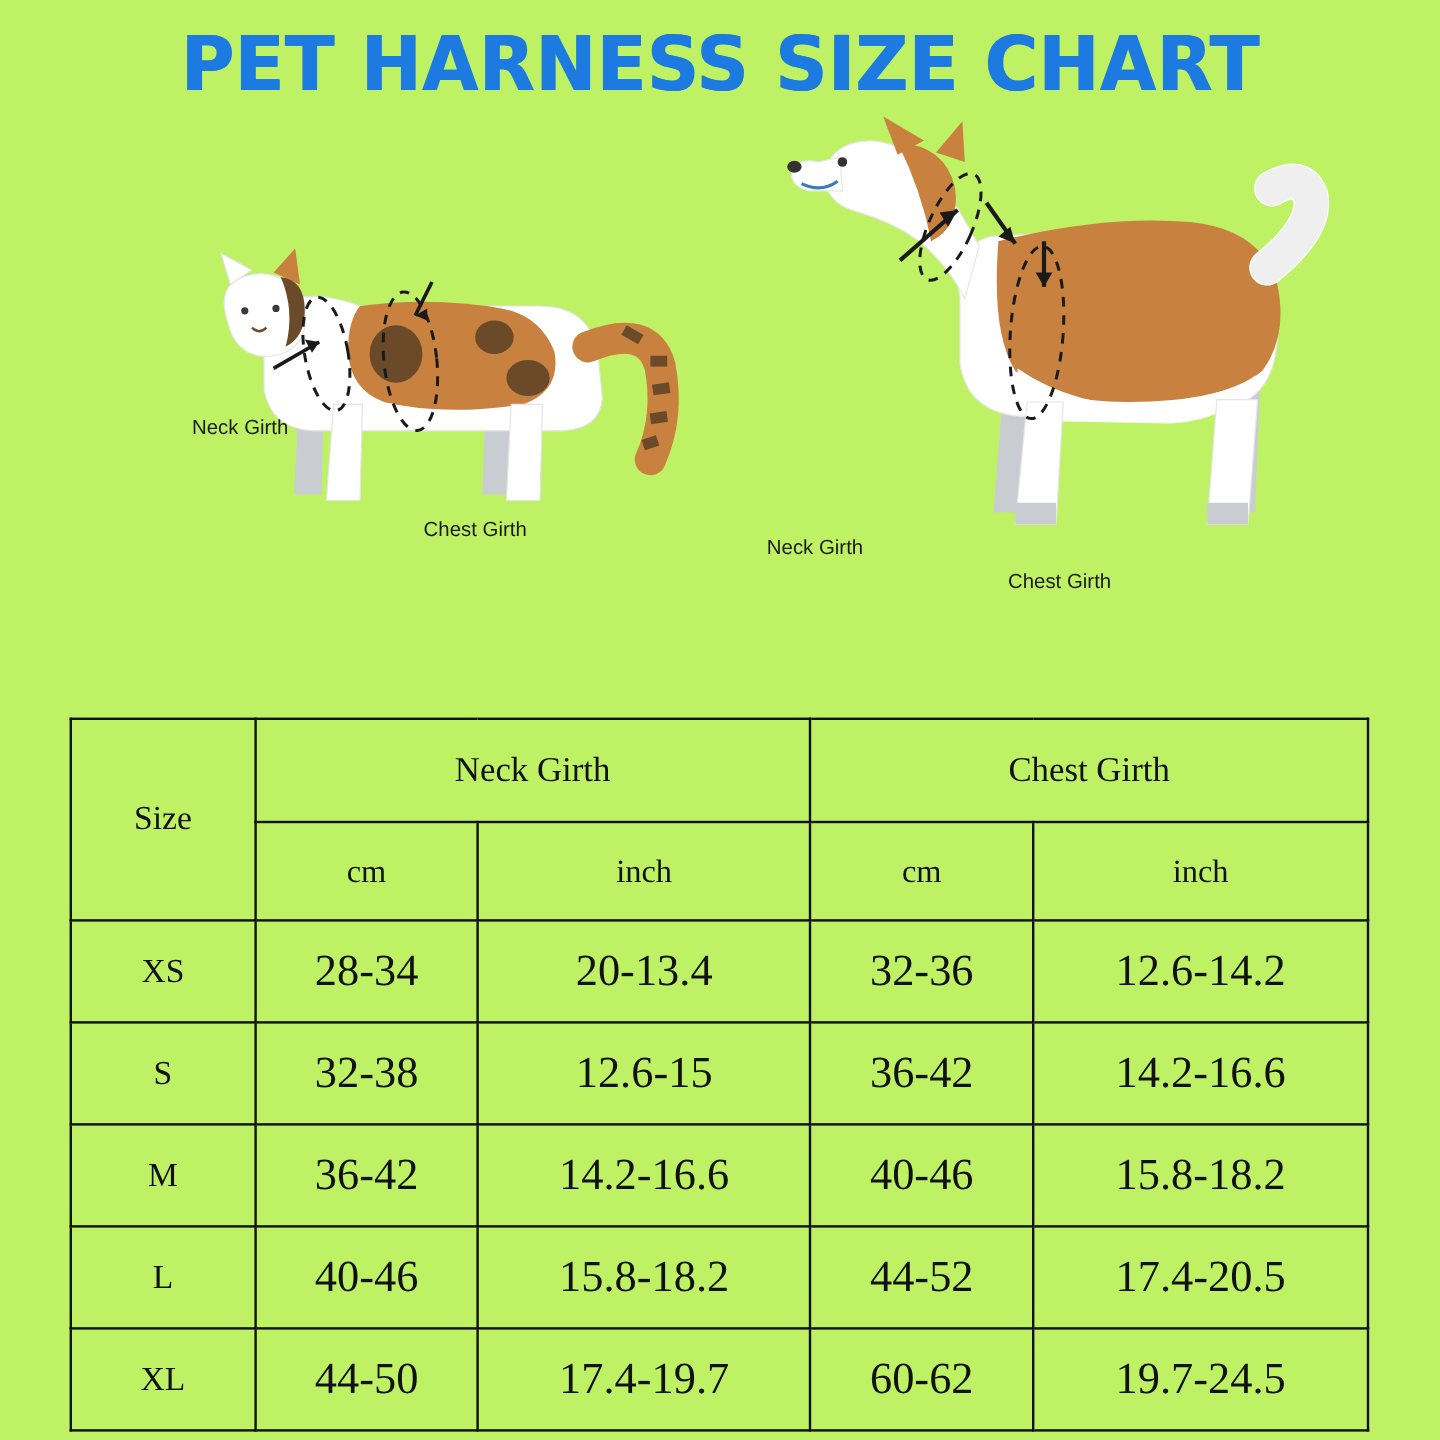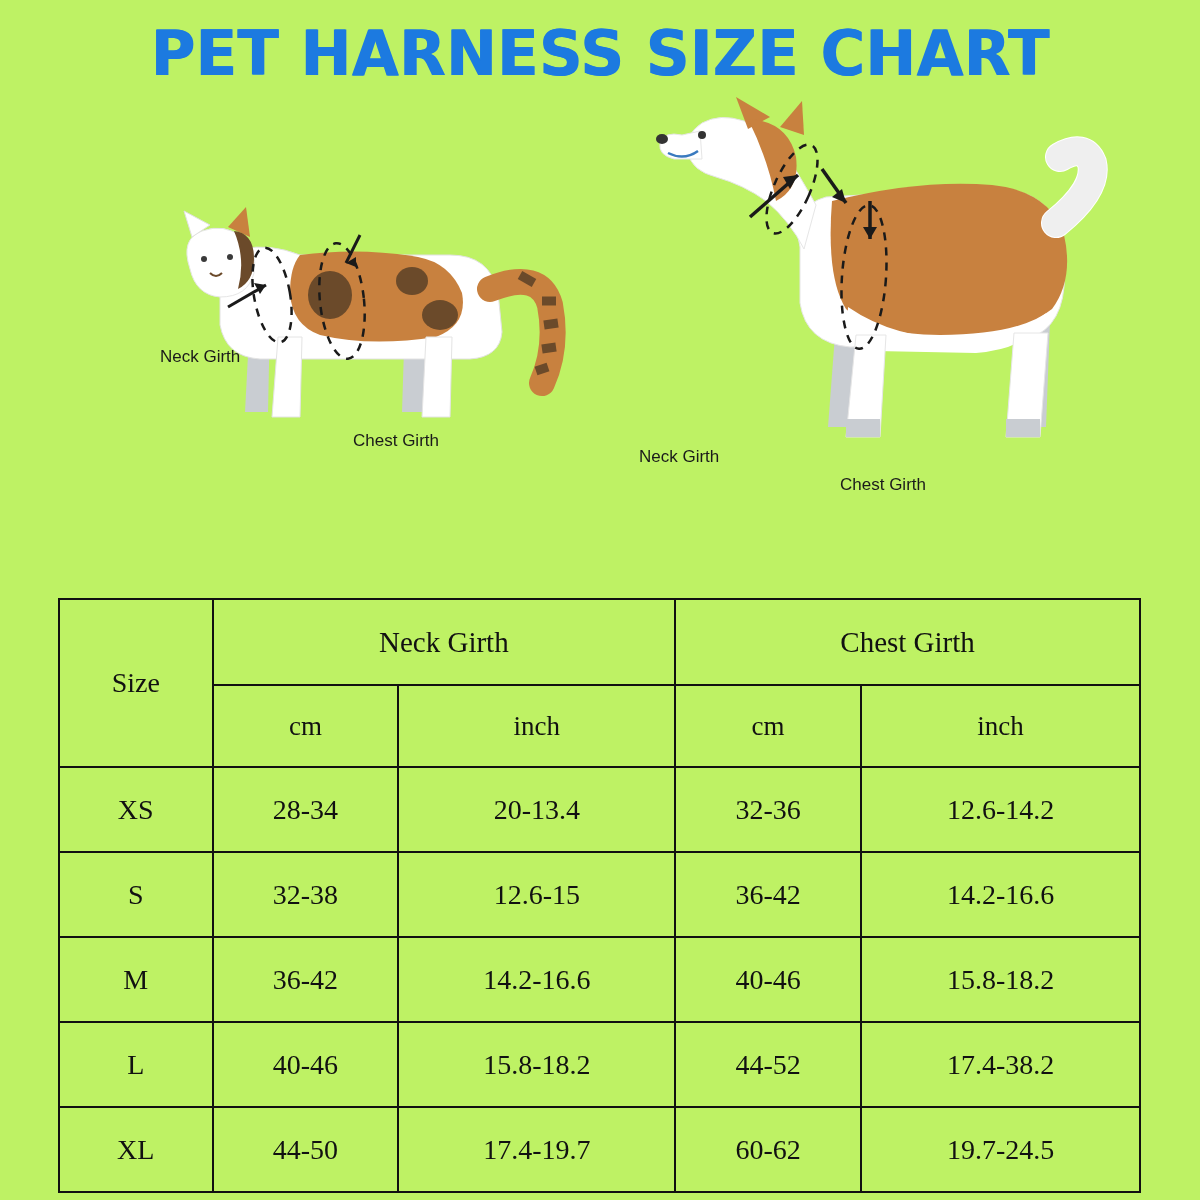--- a/index.html
+++ b/index.html
@@ -80,21 +80,21 @@
   table.size-chart td, table.size-chart th {
     border: 2px solid #111;
     text-align: center;
     font-family: "Liberation Serif", serif;
     font-weight: normal;
     color: #111;
   }
   .hdr-group { font-size: 29px; height: 82px; }
   .hdr-unit  { font-size: 27px; height: 78px; }
   .size-cell { font-size: 28px; }
-  .data-cell { font-size: 28px; }
+  .data-cell { font-size: 37px; }
   tr.data-row td { height: 81px; }
   col.c-size { width: 14.2%; }
   col.c-ncm  { width: 17.2%; }
   col.c-nin  { width: 25.6%; }
   col.c-ccm  { width: 17.2%; }
   col.c-cin  { width: 25.8%; }
 </style>
 </head>
 <body>
 
@@ -245,21 +245,21 @@
           <td class="data-cell">36-42</td>
           <td class="data-cell">14.2-16.6</td>
           <td class="data-cell">40-46</td>
           <td class="data-cell">15.8-18.2</td>
         </tr>
         <tr class="data-row">
           <td class="size-cell">L</td>
           <td class="data-cell">40-46</td>
           <td class="data-cell">15.8-18.2</td>
           <td class="data-cell">44-52</td>
-          <td class="data-cell">17.4-38.2</td>
+          <td class="data-cell">17.4-20.5</td>
         </tr>
         <tr class="data-row">
           <td class="size-cell">XL</td>
           <td class="data-cell">44-50</td>
           <td class="data-cell">17.4-19.7</td>
           <td class="data-cell">60-62</td>
           <td class="data-cell">19.7-24.5</td>
         </tr>
       </tbody>
     </table>

